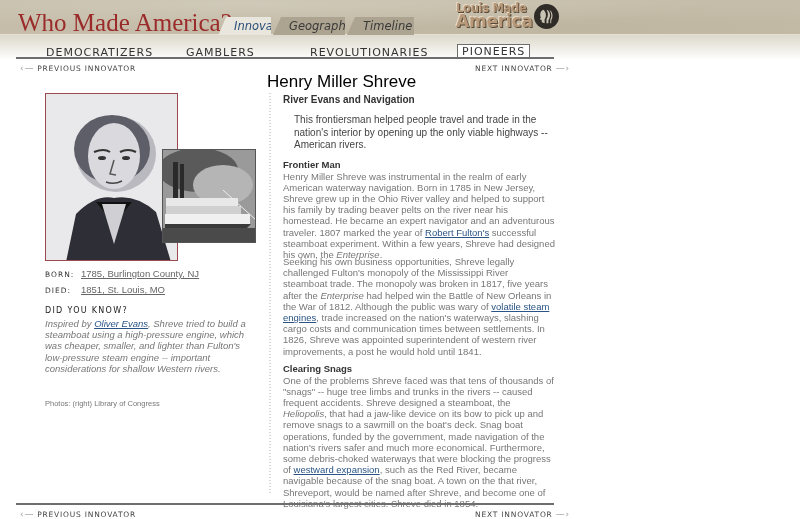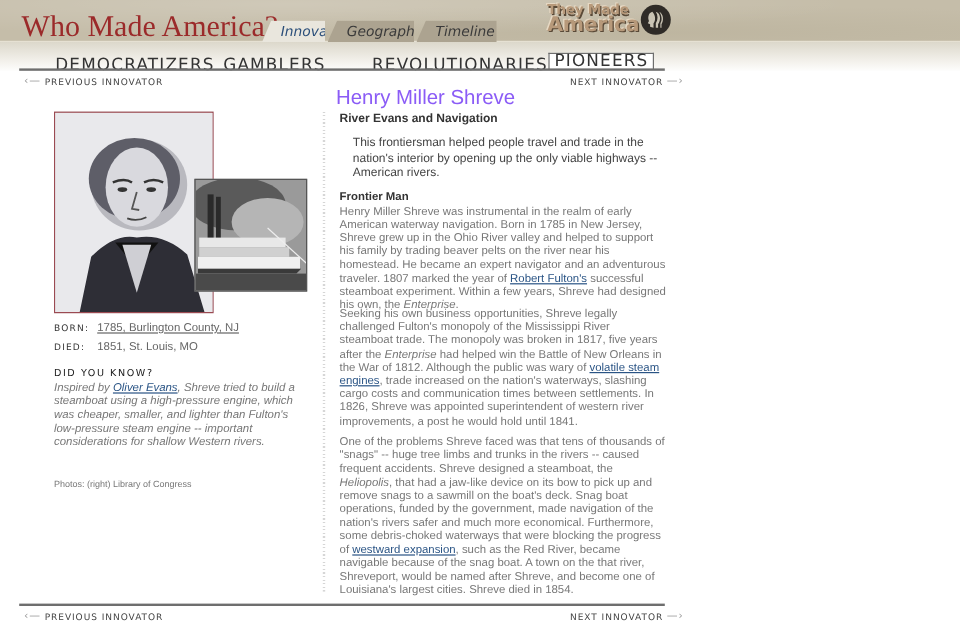--- a/index.html
+++ b/index.html
@@ -46,21 +46,21 @@
     background: #2f2b27; display: flex; align-items: center; justify-content: center;
   }
 
   
   .subnav {
     position: absolute; left: 0; top: 35px; width: 800px; height: 24px;
     background: linear-gradient(#dcd8cb, #f4f2ed 70%, #fdfdfc);
   }
   .subnav-line { position: absolute; left: 16px; top: 57px; width: 538px; height: 2px; background: #6e6e6e; }
   .cat {
-    position: absolute; top: 46px; font-family: "DejaVu Sans", sans-serif; font-size: 14px;
+    position: absolute; top: 46px; font-family: "DejaVu Sans", sans-serif; font-size: 11px;
     letter-spacing: 1px; color: #333; white-space: nowrap; cursor: pointer; text-align: right;
   }
   .cat.active {
     top: 44px; height: 14px; padding: 0 4px; border: 1px solid #6e6e6e; border-bottom: none;
     background: #fff; line-height: 13px;
   }
 
   .navlink {
     position: absolute; font-family: "DejaVu Sans", sans-serif; font-size: 7.5px; letter-spacing: 0.8px;
     color: #444; white-space: nowrap; cursor: pointer; display: flex; align-items: center;
@@ -81,42 +81,42 @@
   .dyk-title { position: absolute; left: 45px; top: 306px; font-family: "DejaVu Sans", sans-serif; font-size: 8px; letter-spacing: 1.3px; color: #222; }
   .dyk-text { position: absolute; left: 45px; top: 318px; width: 215px; font-size: 9.5px; line-height: 11.2px; font-style: italic; color: #777; }
   .credit { position: absolute; left: 45px; top: 399px; font-size: 7.5px; color: #777; }
 
   .divider {
     position: absolute; left: 269px; top: 93px; width: 2px; height: 400px;
     background-image: repeating-linear-gradient(#d6d6d6 0 1px, transparent 1px 3px);
   }
 
   
-  .name { position: absolute; left: 280px; top: 72px; font-size: 17px; color: #8b5cf6; white-space: nowrap; }
+  .name { position: absolute; left: 267px; top: 72px; font-size: 17px; color: #000000; white-space: nowrap; }
   .subtitle { position: absolute; left: 283px; top: 94px; font-size: 10px; font-weight: bold; color: #333; }
   .intro { position: absolute; left: 294px; top: 114px; width: 272px; font-size: 10px; line-height: 12.5px; color: #444; }
   .section { position: absolute; left: 283px; width: 272px; }
   .section h3 { font-size: 9.5px; font-weight: bold; color: #333; line-height: 11.5px; }
   .section p { font-size: 9.5px; line-height: 11.2px; color: #777; }
   a.lnk { color: #2a5485; text-decoration: underline; cursor: pointer; text-align: center; }
 
   .bottom-line { position: absolute; left: 16px; top: 503px; width: 538px; height: 2px; background: #6e6e6e; }
 </style>
 </head>
 <body>
 
 <div class="header">
   <div class="site-title">Who Made America?</div>
   <div class="tabs">
     <div class="tab tab-inn active">Innovators</div>
     <div class="tab tab-geo">Geography</div>
     <div class="tab tab-time">Timeline</div>
   </div>
   <div class="logo">
-    <span class="l1">They Made</span>
+    <span class="l1">Louis Made</span>
     <span class="l2">America</span>
   </div>
   <div class="pbs">
     <svg width="19" height="19" viewBox="0 0 20 20">
       <path d="M7 3 C3 4 3 9 4 11 L3 13 L5 14 L5 16 L8 17 L8 13 C10 11 10 6 7 3Z" fill="#c9c3b4"></path>
       <path d="M10 3 C14 4 15 10 12 14 L12 17 L10 17 L10 13 C12 10 12 6 10 3Z" fill="#c9c3b4"></path>
       <path d="M13 3 C17 5 17 11 15 14 L15 17 L14 17 L14 13 C16 10 15 6 13 3Z" fill="#c9c3b4"></path>
     </svg>
   </div>
 </div>
@@ -166,21 +166,21 @@
     <rect x="2" y="64" width="85" height="10" fill="#f0f0f0"></rect>
     <path d="M2 74 L88 74 L84 78 L2 78 Z" fill="#3a3a3a"></path>
     <rect x="0" y="78" width="94" height="16" fill="#4a4a4a"></rect>
     <line x1="60" y1="40" x2="93" y2="70" stroke="#eee" stroke-width="1"></line>
   </svg>
 </div>
 
 <div class="bio-row" style="top:268px;text-decoration:underline;">
   <span class="bio-label">BORN:</span><span>1785, Burlington County, NJ</span>
 </div>
-<div class="bio-row" style="top:284px;">
+<div class="bio-row" style="top:284px;text-decoration:underline;">
   <span class="bio-label">DIED:</span><span>1851, St. Louis, MO</span>
 </div>
 
 <div class="dyk-title">DID YOU KNOW?</div>
 <div class="dyk-text"><span>Inspired by </span><a class="lnk">Oliver Evans</a><span>, Shreve tried to build a steamboat using a high-pressure engine, which was cheaper, smaller, and lighter than Fulton's low-pressure steam engine -- important considerations for shallow Western rivers.</span></div>
 
 <div class="credit">Photos: (right) Library of Congress</div>
 
 <div class="divider"></div>
 
@@ -191,20 +191,21 @@
 <div class="section" style="top:159px;">
   <h3>Frontier Man</h3>
   <p><span>Henry Miller Shreve was instrumental in the realm of early American waterway navigation. Born in 1785 in New Jersey, Shreve grew up in the Ohio River valley and helped to support his family by trading beaver pelts on the river near his homestead. He became an expert navigator and an adventurous traveler. 1807 marked the year of </span><a class="lnk">Robert Fulton's</a><span> successful steamboat experiment. Within a few years, Shreve had designed his own, the </span><em>Enterprise</em><span>.</span></p>
 </div>
 
 <div class="section" style="top:256px;">
   <p><span>Seeking his own business opportunities, Shreve legally challenged Fulton's monopoly of the Mississippi River steamboat trade. The monopoly was broken in 1817, five years after the </span><em>Enterprise</em><span> had helped win the Battle of New Orleans in the War of 1812. Although the public was wary of </span><a class="lnk">volatile steam engines</a><span>, trade increased on the nation's waterways, slashing cargo costs and communication times between settlements. In 1826, Shreve was appointed superintendent of western river improvements, a post he would hold until 1841.</span></p>
 </div>
 
 <div class="section" style="top:363px;">
+  <h3>Clearing Snags</h3>
   <p><span>One of the problems Shreve faced was that tens of thousands of "snags" -- huge tree limbs and trunks in the rivers -- caused frequent accidents. Shreve designed a steamboat, the </span><em>Heliopolis</em><span>, that had a jaw-like device on its bow to pick up and remove snags to a sawmill on the boat's deck. Snag boat operations, funded by the government, made navigation of the nation's rivers safer and much more economical. Furthermore, some debris-choked waterways that were blocking the progress of </span><a class="lnk">westward expansion</a><span>, such as the Red River, became navigable because of the snag boat. A town on the that river, Shreveport, would be named after Shreve, and become one of Louisiana's largest cities. Shreve died in 1854.</span></p>
 </div>
 
 <div class="bottom-line"></div>
 <div class="navlink" style="left:17px; top:509px;">
   <span class="arrow">‹—</span>
   <span>PREVIOUS INNOVATOR</span>
 </div>
 <div class="navlink" style="left:475px; top:509px;">
   <span>NEXT INNOVATOR</span>

